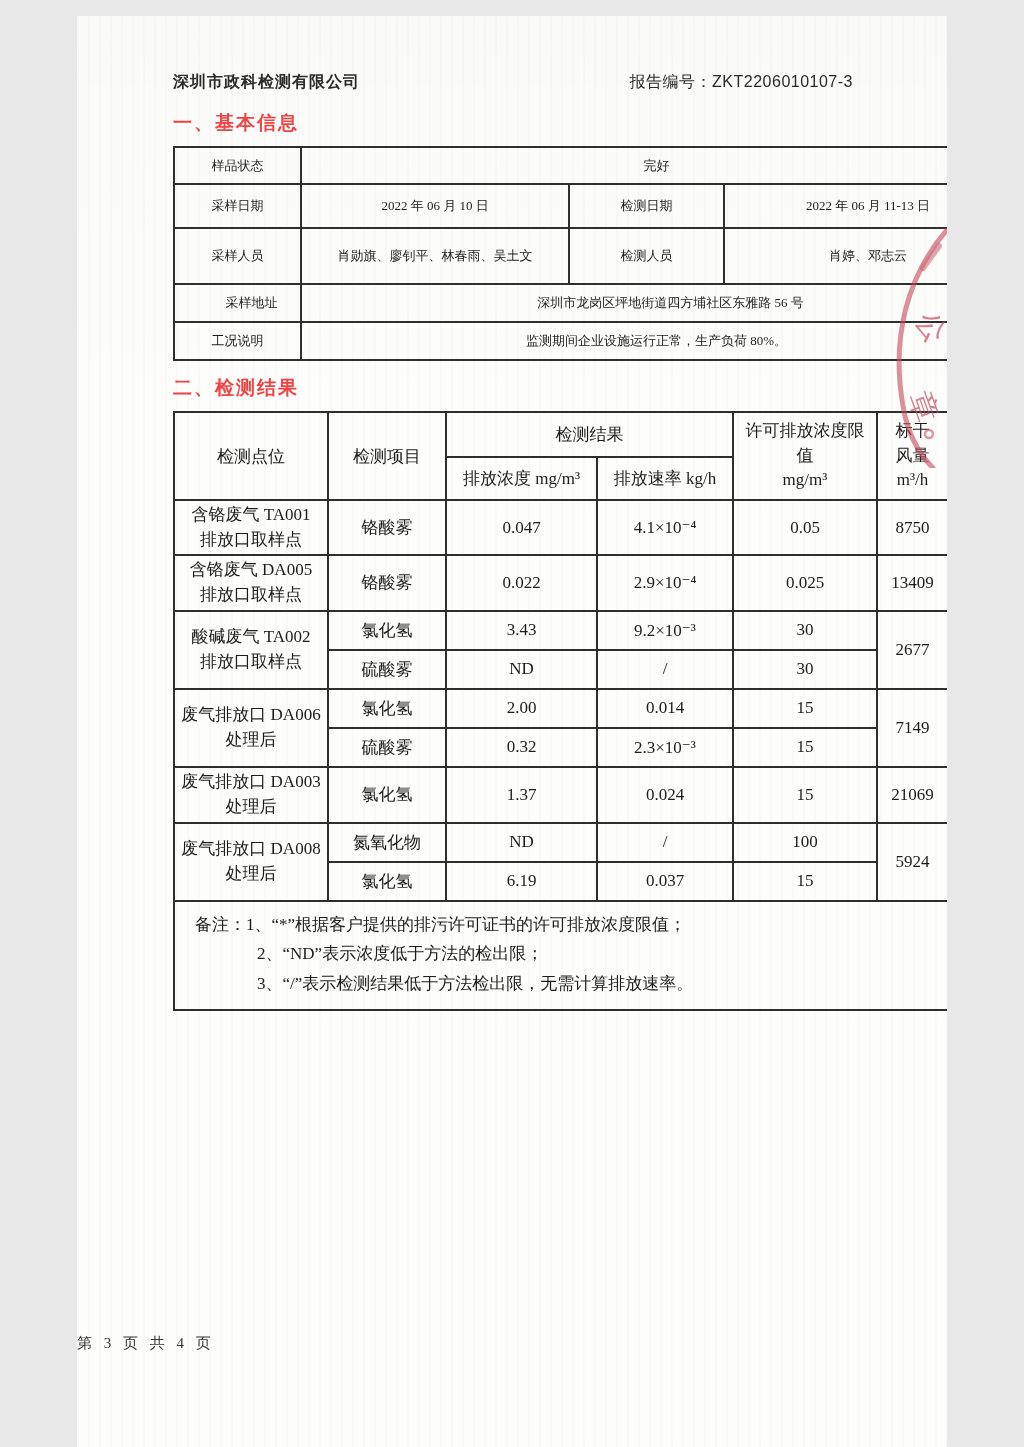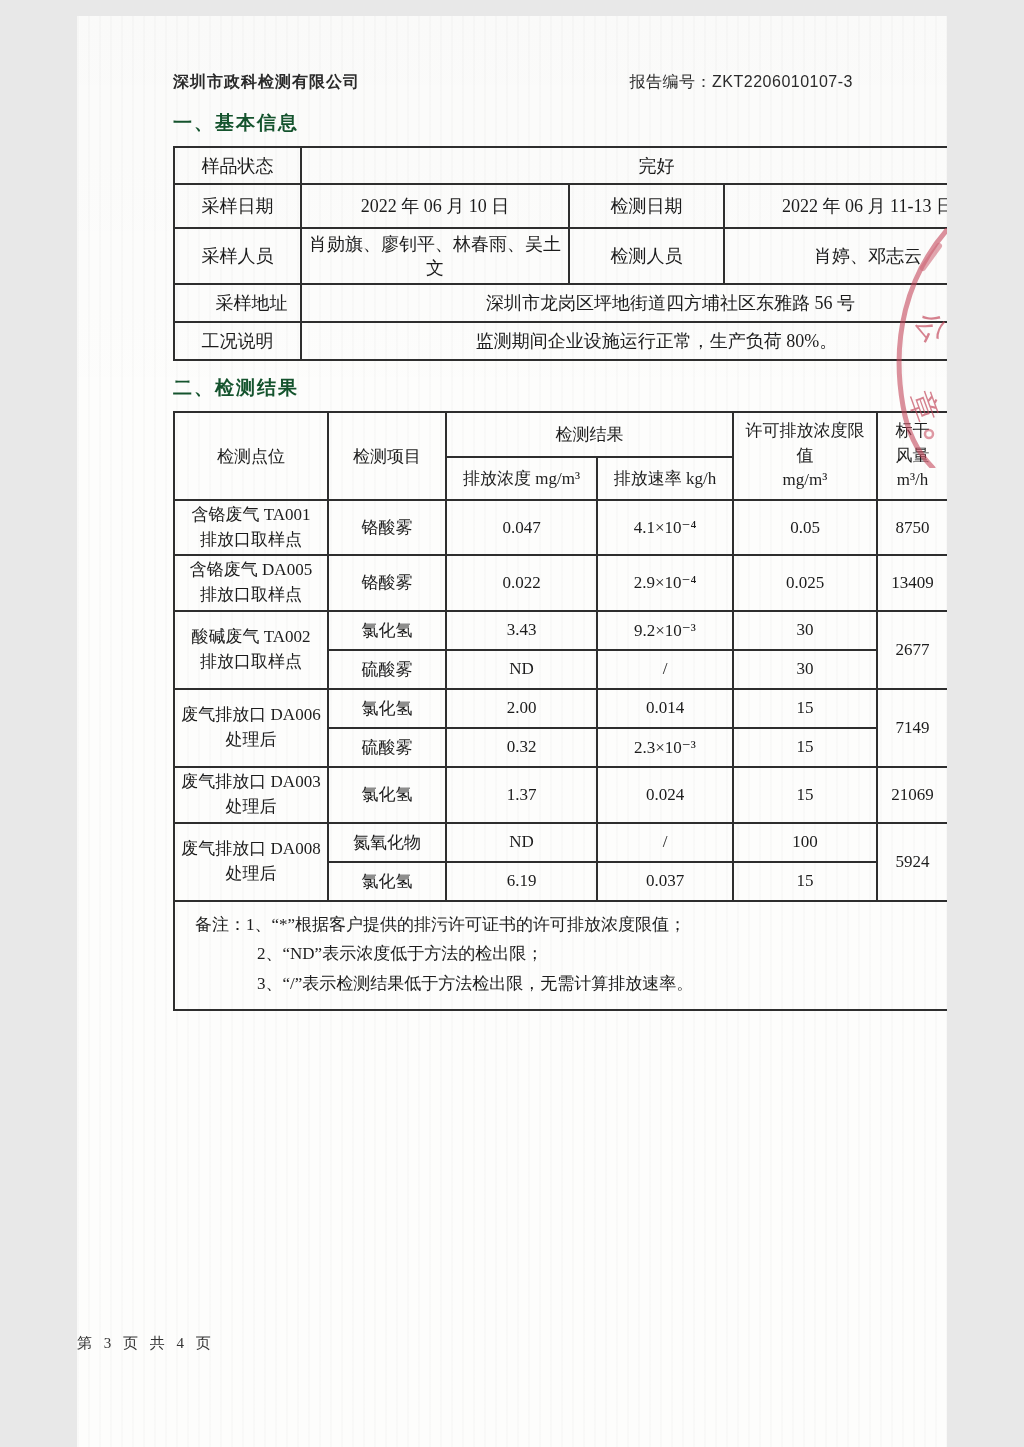--- a/index.html
+++ b/index.html
@@ -26,37 +26,37 @@
   .doc-header {
     display: flex; justify-content: space-between; align-items: baseline;
     font-family: "Liberation Sans", "DejaVu Sans", sans-serif;
     font-size: 16px; color: #2a2a2a;
   }
   .company { font-weight: 600; letter-spacing: 1px; }
   .report-no { font-weight: 500; letter-spacing: 0.5px; }
 
   .section-title {
     font-family: "Liberation Sans", "DejaVu Sans", sans-serif;
-    font-weight: bold; font-size: 19px; color: #14532d;
+    font-weight: bold; font-size: 19px; color: #ef4444;
     letter-spacing: 2px;
   }
   .section-title.first { margin-top: 17px; }
   .section-title.second { margin-top: 14px; }
 
   table { border-collapse: collapse; table-layout: fixed; margin-top: 10px; }
   .t1 { width: 838px; }
   .t2 { width: 838px; }
   td, th {
     border: 2px solid #2e2e2e;
     text-align: center; vertical-align: middle;
     font-weight: normal;
     padding: 2px 4px;
     color: #1c1c1c;
   }
-  .t1 td { font-size: 18px; }
+  .t1 td { font-size: 13px; }
   .t1 .r1 td { height: 37px; }
   .t1 .r2 td { height: 44px; }
   .t1 .r3 td { height: 56px; }
   .t1 .r4 td { height: 38px; padding-left: 32px; }
   .t1 .r5 td { height: 38px; }
 
   .t2 td, .t2 th { font-size: 17px; }
   .t2 thead .h1 th { height: 45px; }
   .t2 thead .h2 th { height: 43px; }
   .pre { white-space: pre-line; line-height: 1.45; }

